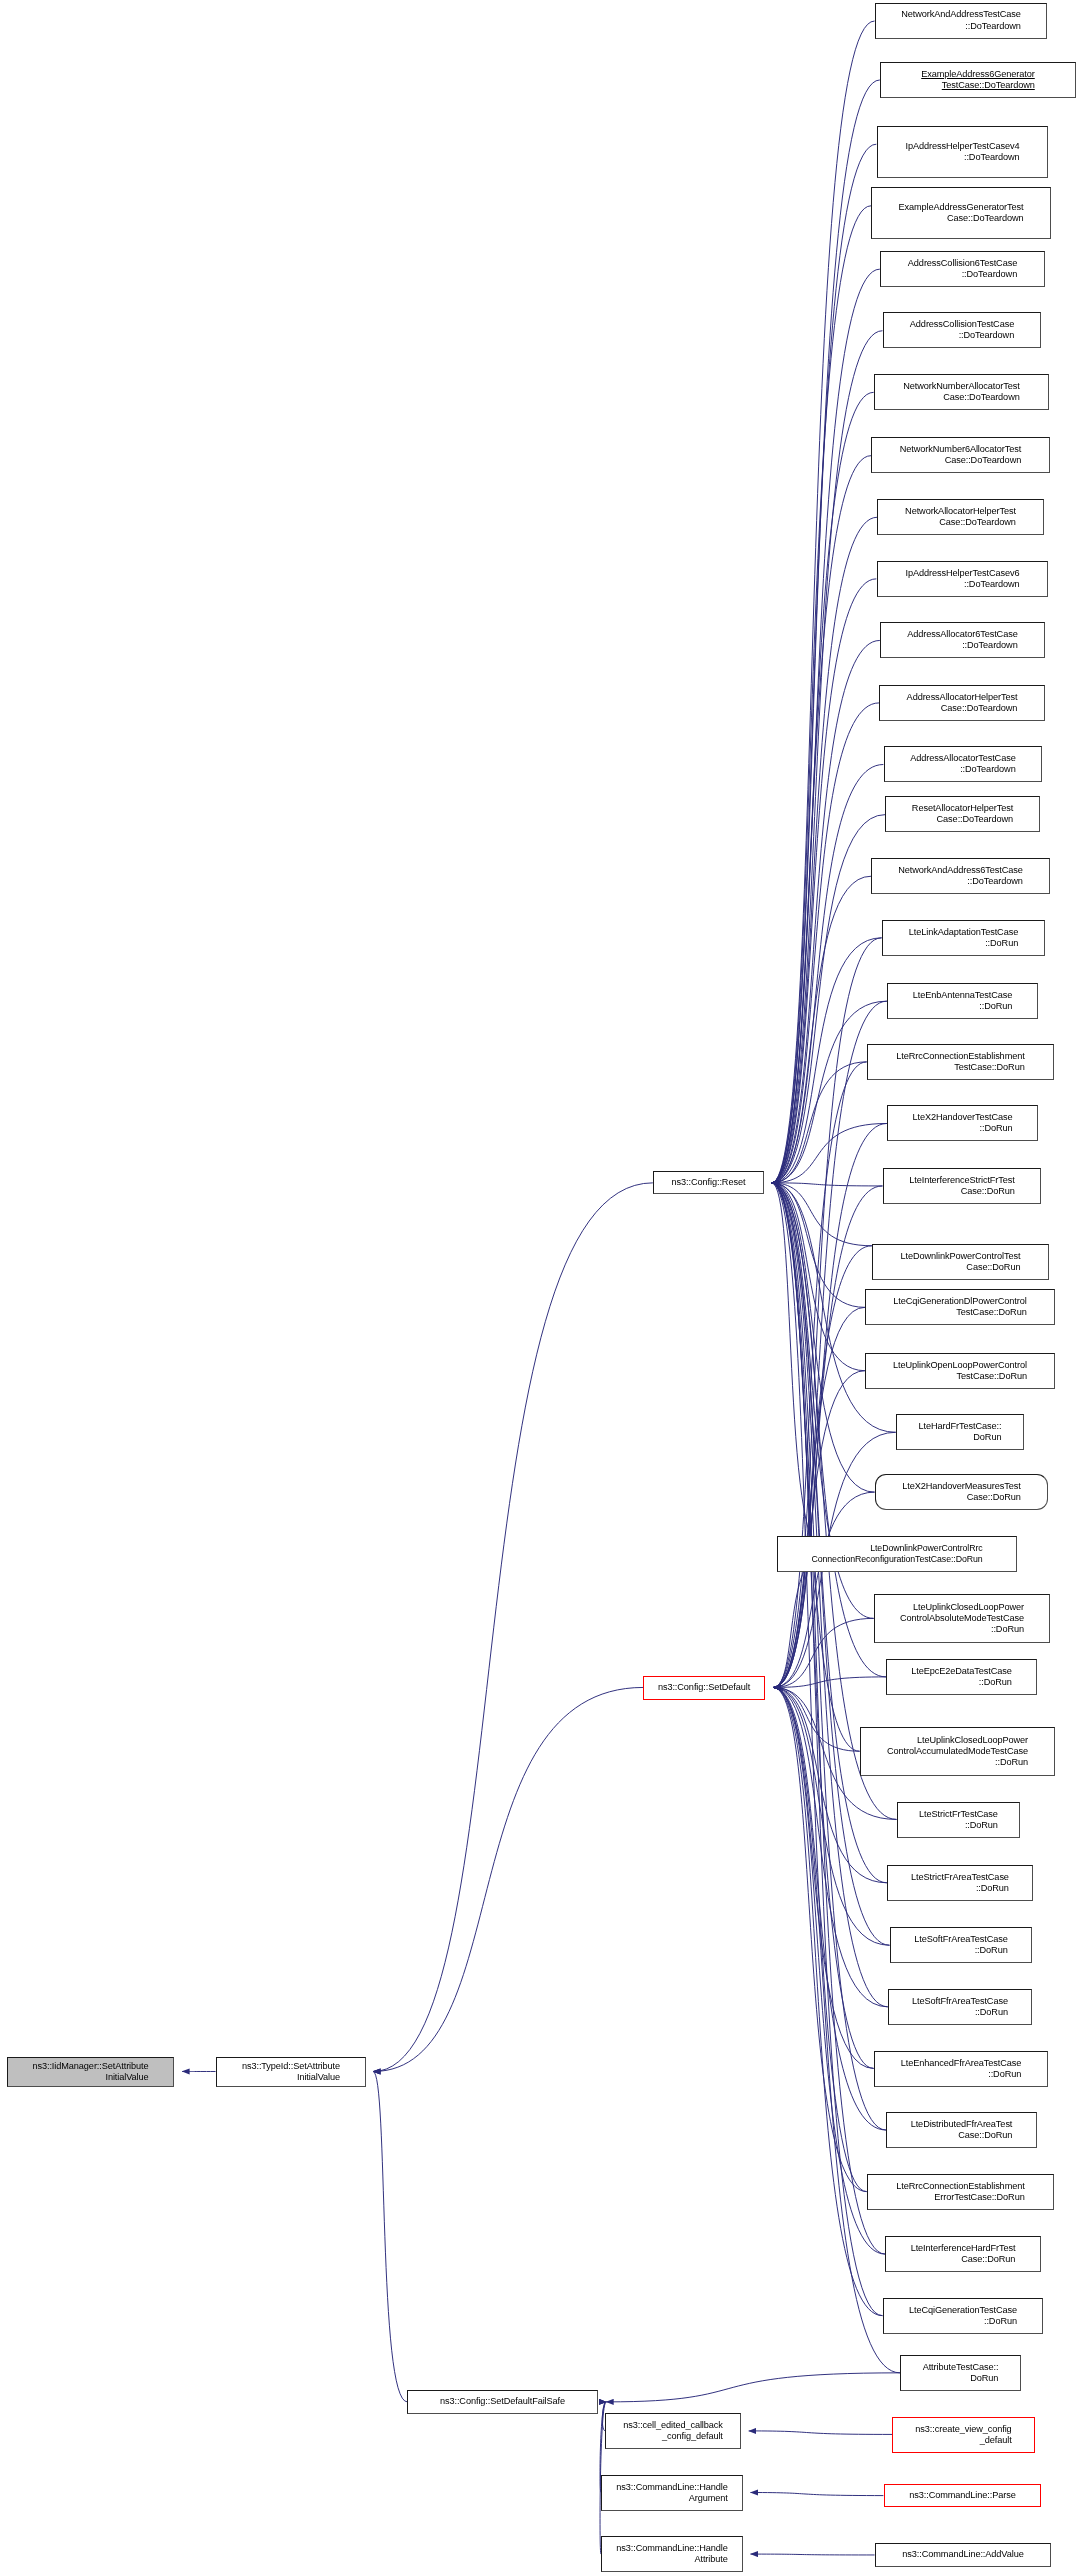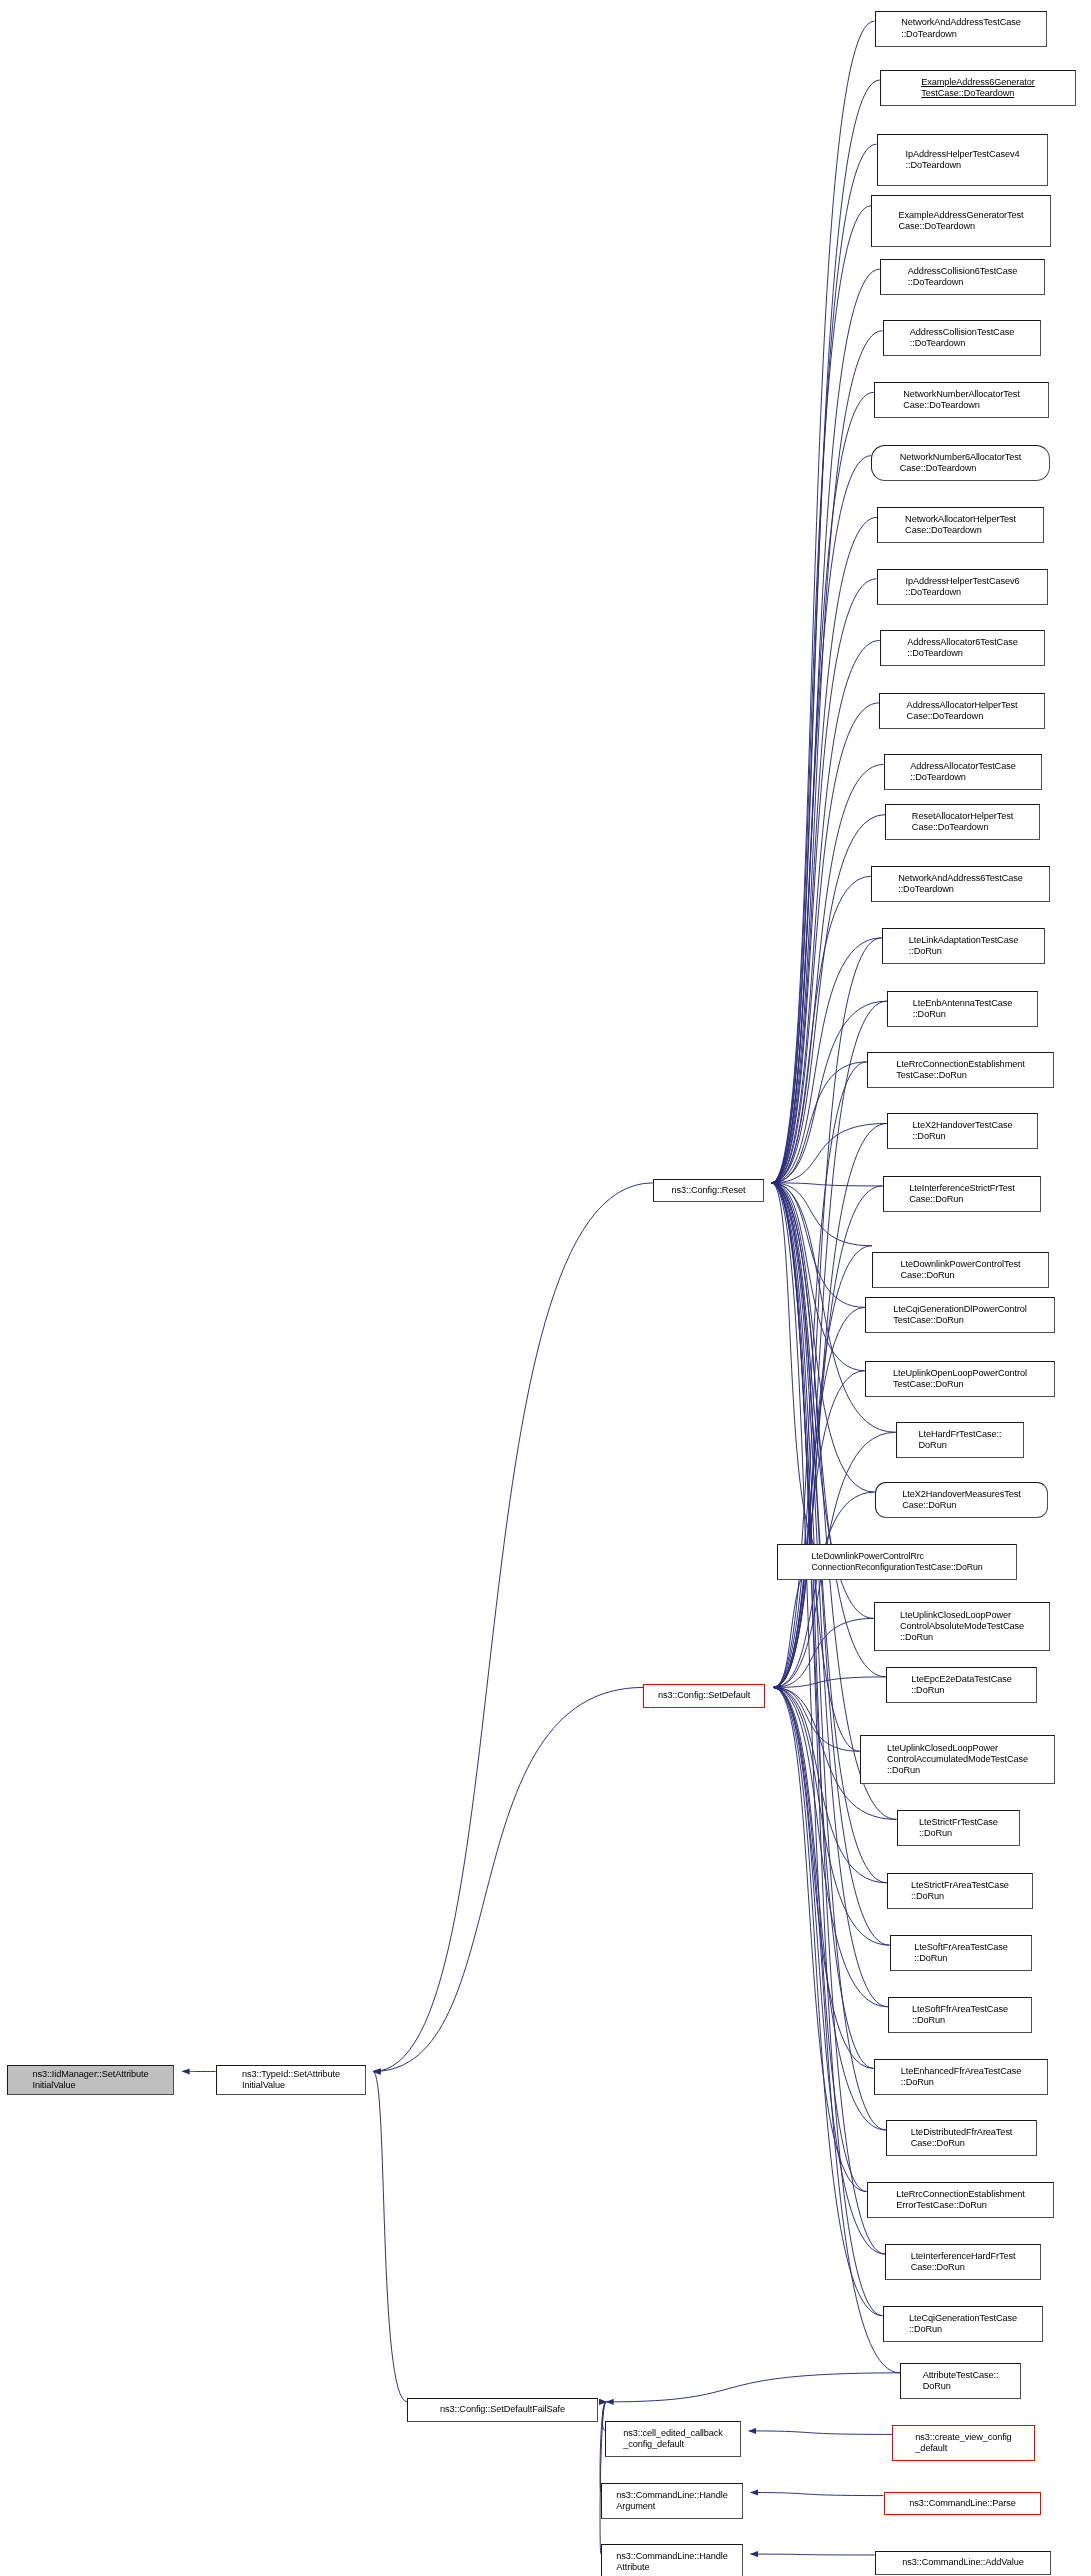--- a/index.html
+++ b/index.html
@@ -25,29 +25,28 @@
     box-sizing:border-box;
     background:#ffffff;
     border:0.9px solid #1a1a1a;
     border-right-width:1.8px;
     border-bottom-width:1.8px;
     border-right-color:#4d4d4d;
     border-bottom-color:#4d4d4d;
     display:flex;
     align-items:center;
     justify-content:center;
-    text-align:left;
+    text-align:right;
     color:#000000;
     font-size:9.2px;
     line-height:1.22;
     letter-spacing:-0.1px;
     padding:0.9px 2.6px;
     white-space:pre-line;
     z-index:3;
-    margin-top:8px;
   }
   .node.red{
     border:0.9px solid #ff0000;
     border-right-color:#ff0000;
     border-bottom-color:#ff0000;
     border-right-width:0.9px;
     border-bottom-width:0.9px;
   }
   .node.current{
     background:#bfbfbf;
@@ -155,21 +154,21 @@
       <div class="node" style="left: 877px; top: 126px; width: 171px; height: 52px;">IpAddressHelperTestCasev4
 ::DoTeardown</div>
       <div class="node" style="left: 871px; top: 187px; width: 180px; height: 52px;">ExampleAddressGeneratorTest
 Case::DoTeardown</div>
       <div class="node" style="left: 880px; top: 251px; width: 165px; height: 36px;">AddressCollision6TestCase
 ::DoTeardown</div>
       <div class="node" style="left: 883px; top: 312px; width: 158px; height: 36px;">AddressCollisionTestCase
 ::DoTeardown</div>
       <div class="node" style="left: 874px; top: 374px; width: 175px; height: 36px;">NetworkNumberAllocatorTest
 Case::DoTeardown</div>
-      <div class="node" style="left: 871px; top: 437px; width: 179px; height: 36px; border-radius: 14px;">NetworkNumber6AllocatorTest
+      <div class="node" style="left: 871px; top: 437px; width: 179px; height: 36px;">NetworkNumber6AllocatorTest
 Case::DoTeardown</div>
       <div class="node" style="left: 877px; top: 499px; width: 167px; height: 36px;">NetworkAllocatorHelperTest
 Case::DoTeardown</div>
       <div class="node" style="left: 877px; top: 561px; width: 171px; height: 36px;">IpAddressHelperTestCasev6
 ::DoTeardown</div>
       <div class="node" style="left: 880px; top: 622px; width: 165px; height: 36px;">AddressAllocator6TestCase
 ::DoTeardown</div>
       <div class="node" style="left: 879px; top: 685px; width: 166px; height: 36px;">AddressAllocatorHelperTest
 Case::DoTeardown</div>
       <div class="node" style="left: 884px; top: 746px; width: 158px; height: 36px;">AddressAllocatorTestCase

